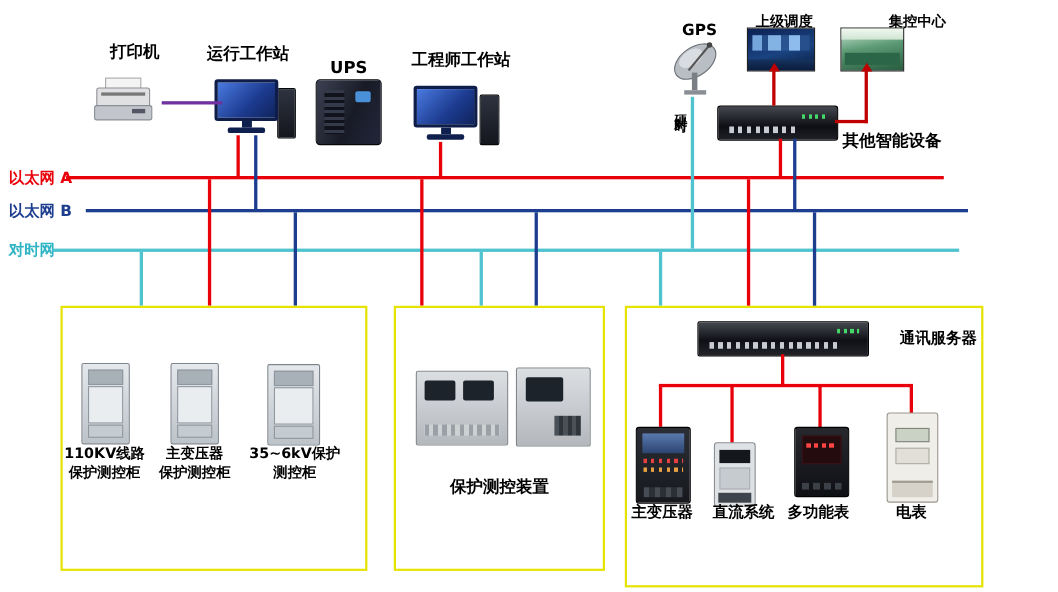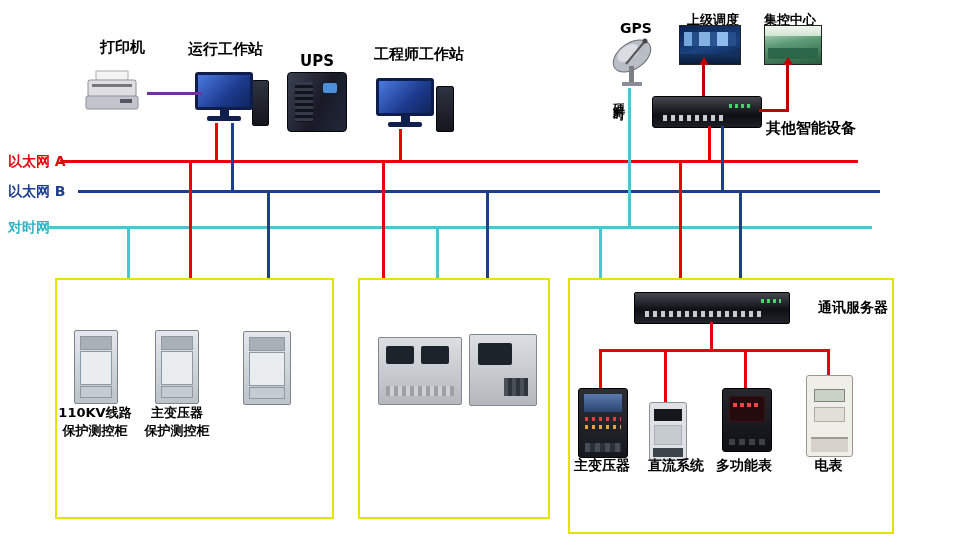--- a/index.html
+++ b/index.html
@@ -101,21 +101,21 @@
 <body>
 
 <div class="canvas">
 
   <div class="label" style="left:100px;top:38px">打印机</div>
   <div class="label" style="left:188px;top:40px">运行工作站</div>
   <div class="label" style="left:300px;top:52px">UPS</div>
   <div class="label" style="left:374px;top:45px">工程师工作站</div>
   <div class="label md" style="left:620px;top:20px">GPS</div>
   <div class="label sm" style="left:687px;top:11px">上级调度</div>
-  <div class="label sm" style="left:764px;top:11px">集控中心</div>
+  <div class="label sm" style="left:808px;top:11px">集控中心</div>
   <div class="label" style="left:766px;top:119px">其他智能设备</div>
   <div class="vtext" style="left:610px;top:94px">硬对时</div>
 
   <svg class="dev" style="left:80px;top:68px" width="64" height="48" viewBox="0 0 64 48">
     <rect x="16" y="3" width="32" height="11" fill="#f4f4f4" stroke="#aaa"></rect>
     <rect x="8" y="12" width="48" height="18" rx="2" fill="#e0e0e2" stroke="#909098"></rect>
     <rect x="12" y="16" width="40" height="3" fill="#777"></rect>
     <rect x="6" y="28" width="52" height="13" rx="2" fill="#c2c6cc" stroke="#8a8f96"></rect>
     <rect x="40" y="31" width="12" height="4" fill="#556"></rect>
   </svg>
@@ -215,34 +215,37 @@
   <div class="cabinet" style="left:243px;top:331px;width:46px">
     <span class="c-top"></span>
       <span class="c-mid"></span>
       <span class="c-bot"></span>
   </div>
 
   <div class="label two-line" style="left:52px;top:404px;width:86px">110KV线路
 保护测控柜</div>
   <div class="label two-line" style="left:136px;top:404px;width:82px">主变压器
 保护测控柜</div>
+  <div class="label two-line" style="left:224px;top:404px;width:88px">35~6kV保护
+测控柜</div>
 
 
   <div class="gbox" style="left:358px;top:278px;width:188px;height:237px"></div>
 
   <div class="pdev" style="left:378px;top:337px;width:82px;height:66px">
     <span class="pd-scr" style="left:7px;top:8px;width:28px;height:18px"></span>
     <span class="pd-scr" style="left:42px;top:8px;width:28px;height:18px"></span>
     <span class="pd-strip" style="left:7px;bottom:8px;right:7px;height:10px"></span>
   </div>
   <div class="pdev" style="left:469px;top:334px;width:66px;height:70px">
     <span class="pd-scr" style="left:8px;top:8px;width:34px;height:22px"></span>
     <span class="pd-keys" style="right:8px;bottom:9px;width:24px;height:18px"></span>
   </div>
 
+  <div class="label ctr" style="left:374px;top:433px;width:160px">保护测控装置</div>
 
   <div class="gbox" style="left:568px;top:278px;width:322px;height:252px"></div>
 
   <div class="comm" style="left:634px;top:292px;width:154px;height:30px">
     <span class="comm-ports"></span>
     <span class="comm-led"></span>
   </div>
   <div class="label md" style="left:818px;top:299px">通讯服务器</div>
 
   <div class="vl red" style="left:710px;top:322px;height:28px"></div>

